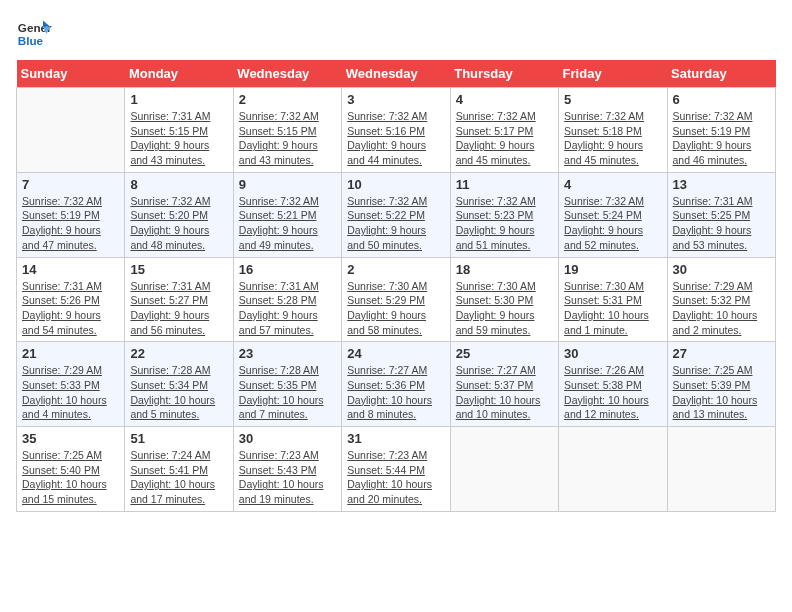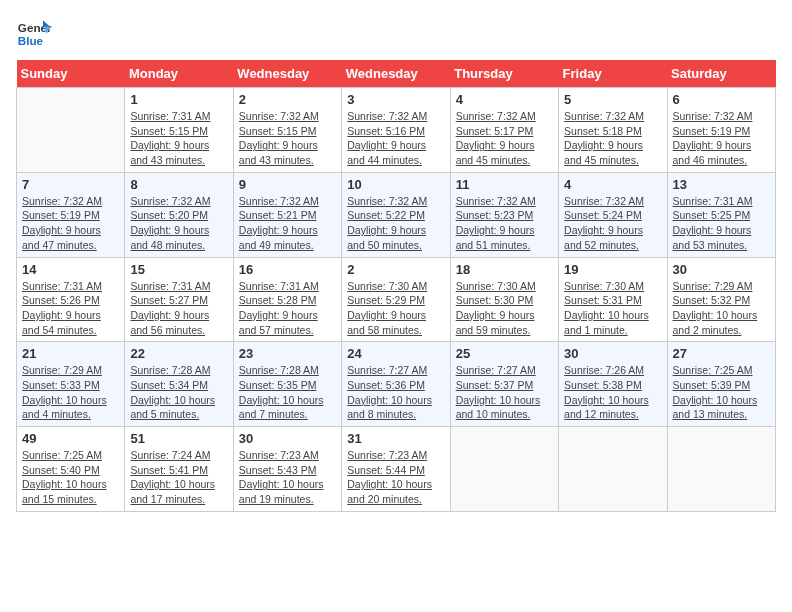--- a/index.html
+++ b/index.html
@@ -226,21 +226,21 @@
           <span class="day-number">30</span>
           <div class="day-detail">Sunrise: 7:26 AM<br>Sunset: 5:38 PM<br>Daylight: 10 hours and 12 minutes.</div>
         </td>
         <td>
           <span class="day-number">27</span>
           <div class="day-detail">Sunrise: 7:25 AM<br>Sunset: 5:39 PM<br>Daylight: 10 hours and 13 minutes.</div>
         </td>
       </tr>
       <tr>
         <td>
-          <span class="day-number">49</span>
+          <span class="day-number">35</span>
           <div class="day-detail">Sunrise: 7:25 AM<br>Sunset: 5:40 PM<br>Daylight: 10 hours and 15 minutes.</div>
         </td>
         <td>
           <span class="day-number">51</span>
           <div class="day-detail">Sunrise: 7:24 AM<br>Sunset: 5:41 PM<br>Daylight: 10 hours and 17 minutes.</div>
         </td>
         <td>
           <span class="day-number">30</span>
           <div class="day-detail">Sunrise: 7:23 AM<br>Sunset: 5:43 PM<br>Daylight: 10 hours and 19 minutes.</div>
         </td>

